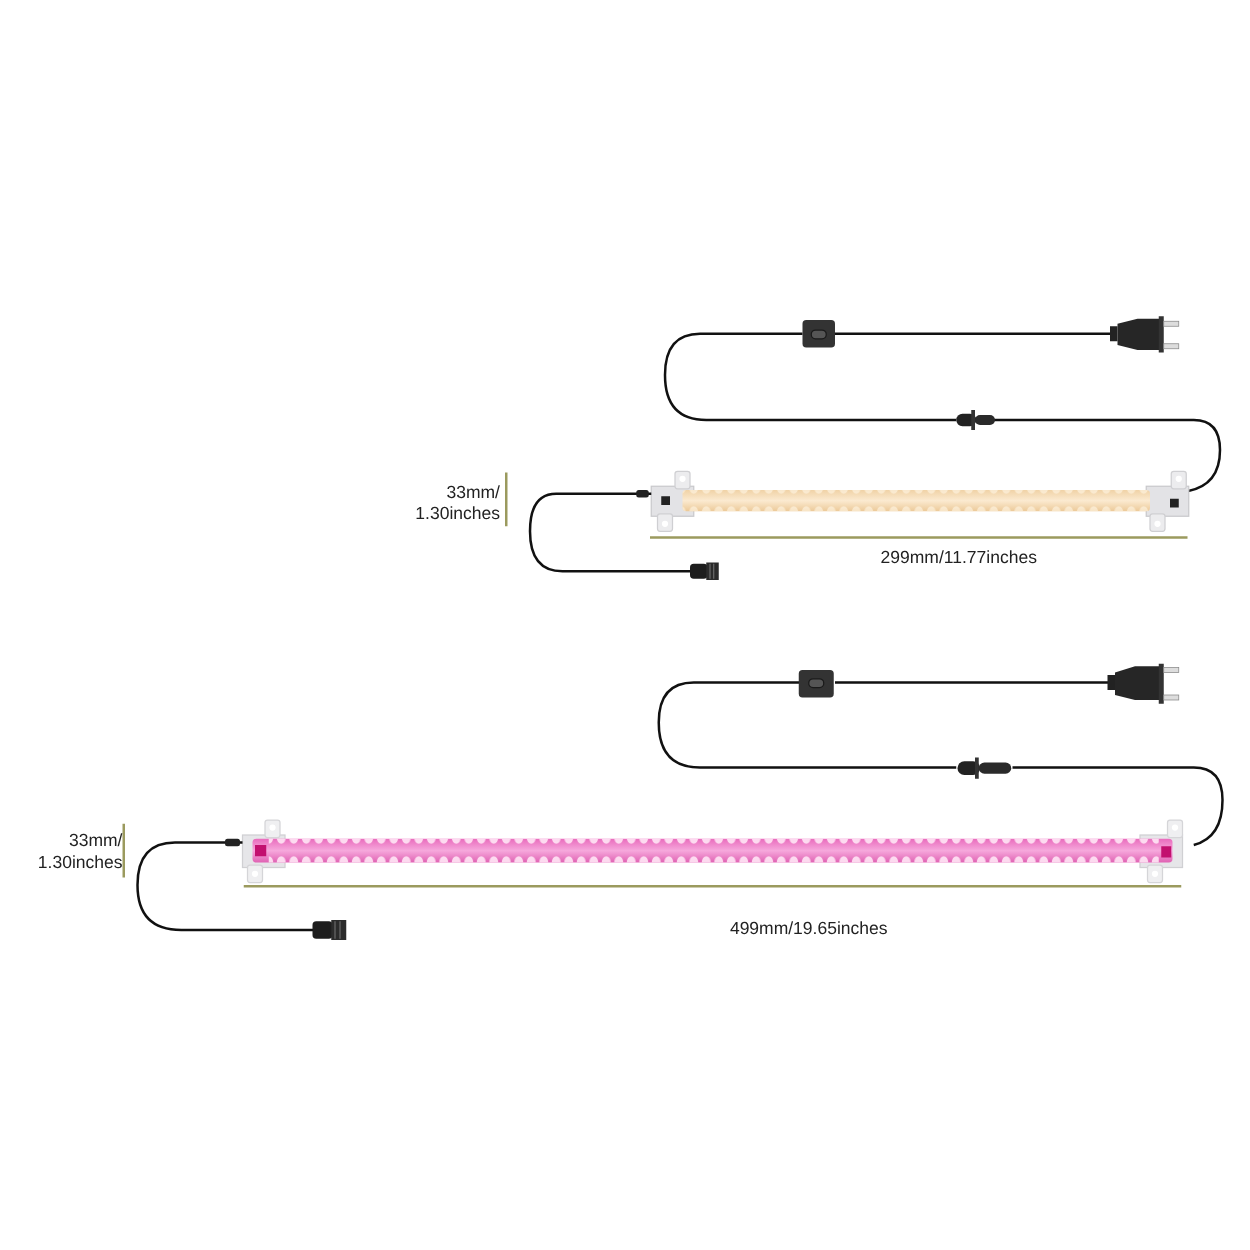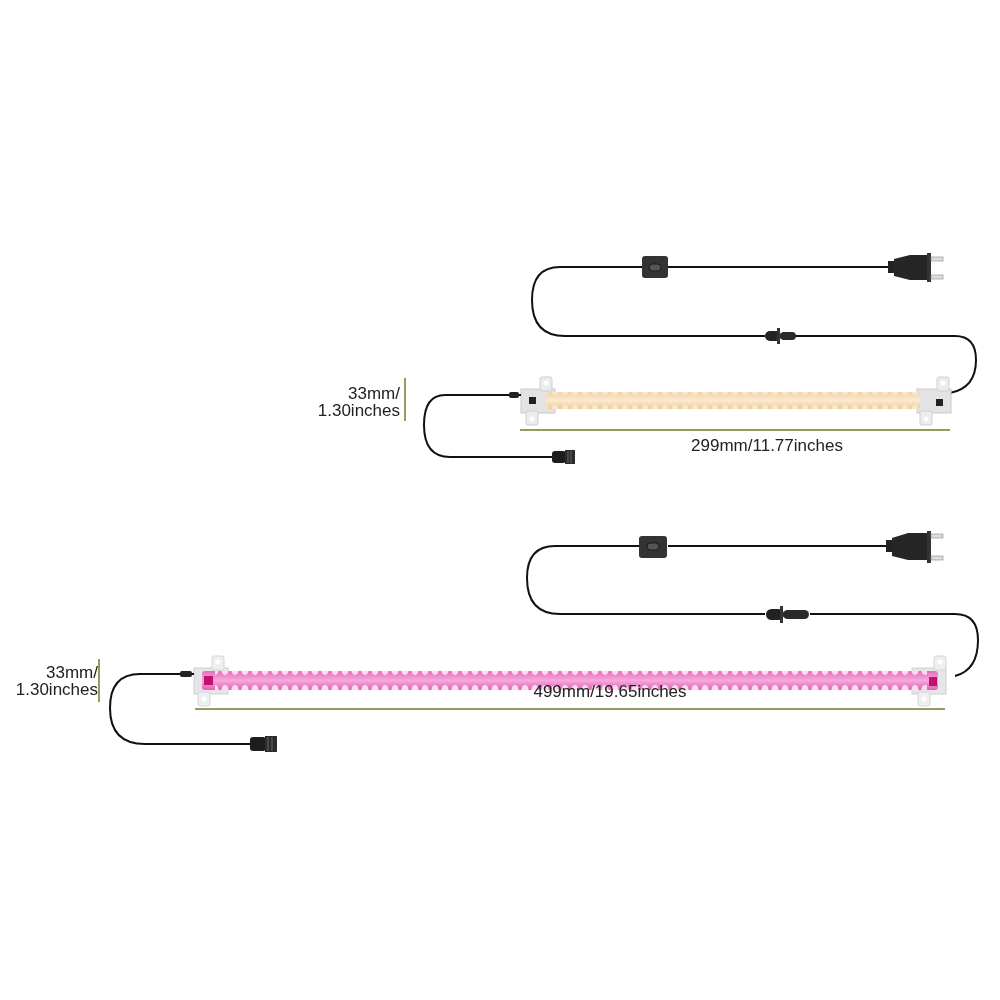--- a/index.html
+++ b/index.html
@@ -1,20 +1,20 @@
 <!DOCTYPE html>
 <html><head>
 <meta charset="utf-8">
 <style>
   html, body { margin: 0; padding: 0; background: #ffffff; }
   body { width: 1000px; height: 1000px; position: relative; overflow: hidden;
          font-family: "Liberation Sans", sans-serif; }
   #stage { position: absolute; left: 0; top: 0; width: 1000px; height: 1000px; }
   .label { position: absolute; font-family: "Liberation Sans", sans-serif;
-           font-size: 17px; color: #222222; text-align: center; line-height: 17px; }
+           font-size: 14px; color: #222222; text-align: center; line-height: 17px; }
   .label.h { text-align: right; }
 </style>
 </head>
 <body>
 
 <div id="stage">
 <svg width="1000" height="1000" viewBox="0 0 1000 1000" xmlns="http://www.w3.org/2000/svg">
   <defs>
     <linearGradient id="warmGlow" x1="0" y1="0" x2="0" y2="1">
       <stop offset="0" stop-color="#f0d2a6"></stop>
@@ -155,14 +155,14 @@
   <div class="label h" style="left:300px; top:385px; width:100px;">
     <div>33mm/</div>
     <div>1.30inches</div>
   </div>
   <div class="label" style="left:667px; top:437px; width:200px;">299mm/11.77inches</div>
 
   <div class="label h" style="left:0px; top:664px; width:98px;">
     <div>33mm/</div>
     <div>1.30inches</div>
   </div>
-  <div class="label" style="left:510px; top:683px; width:200px;">499mm/19.65inches</div>
+  <div class="label" style="left:510px; top:734px; width:200px;text-align:right;">499mm/19.65inches</div>
 </div>
 
 </body></html>

